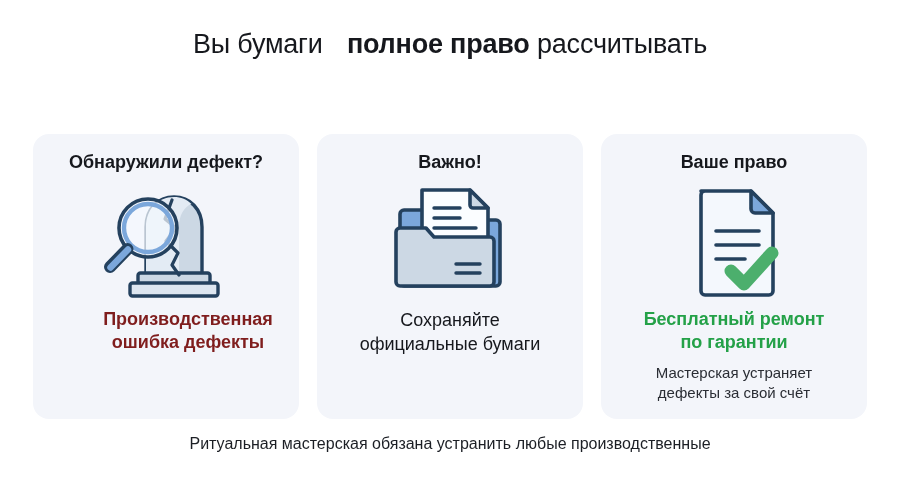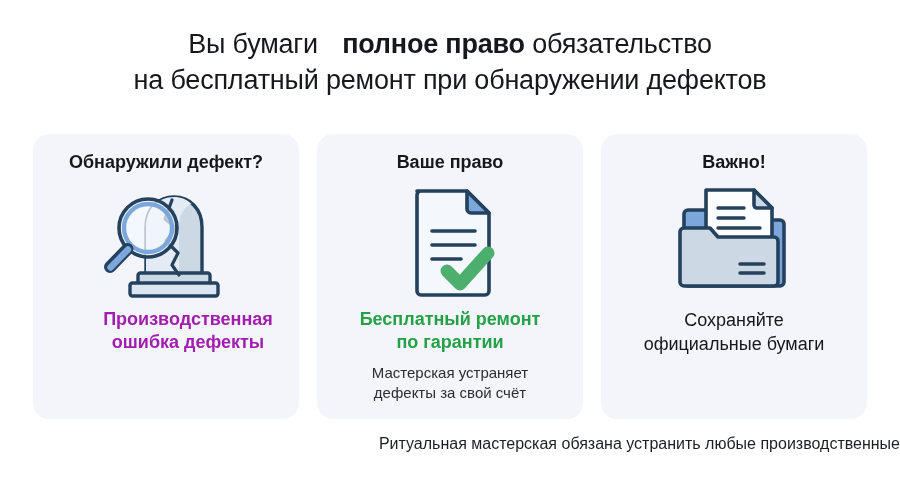--- a/index.html
+++ b/index.html
@@ -73,54 +73,53 @@
     justify-content: center;
   }
   .card-main {
     text-align: center;
     font-size: 18px;
     line-height: 23px;
     font-weight: 600;
     margin-top: 6px;
   }
   .card-main .ln { display: block; white-space: nowrap; }
-  .c-red   { color: #a21caf; margin-left: 44px; }
+  .c-red   { color: #7f1d1d; margin-left: 44px; }
   .c-green { color: #24a148; }
   .c-dark  { color: #16181d; font-weight: 400; font-size: 18px; line-height: 24px; }
   .card-sub {
     text-align: center;
     font-size: 15px;
     line-height: 20px;
     color: #2a2d34;
     margin-top: 9px;
     font-weight: 400;
   }
   .card-sub .ln { display: block; white-space: nowrap; }
 
   
   .footer {
     position: absolute;
     top: 432px;
     left: 0;
     width: 900px;
-    text-align: right;
+    text-align: center;
     font-size: 16px;
     line-height: 24px;
     color: #1c1f25;
   }
   .footer .line { display: block; white-space: nowrap; }
 </style>
 </head>
 <body>
 
 <div class="page">
 
   <div class="title">
-    <span class="line"><span>Вы бумаги </span><b>полное право</b><span> обязательство</span></span>
-    <span class="line">на бесплатный ремонт при обнаружении дефектов</span>
+    <span class="line"><span>Вы бумаги </span><b>полное право</b><span> рассчитывать</span></span>
   </div>
 
   <div class="cards">
 
     <div class="card">
       <div class="card-heading">Обнаружили дефект?</div>
       <div class="icon-wrap">
         <svg width="160" height="118" viewBox="0 0 160 118" fill="none" xmlns="http://www.w3.org/2000/svg">
 
           <path d="M60 44C60 26 72 14 88 14C104 14 116 26 116 44V92H60V44Z" fill="#ccd8e4" stroke="#24415e" stroke-width="3.4" stroke-linejoin="round"></path>
@@ -134,45 +133,20 @@
           <circle cx="62" cy="45" r="29" fill="#f4f8fd" fill-opacity="0.72" stroke="#24415e" stroke-width="3.6"></circle>
           <circle cx="62" cy="45" r="24" fill="none" stroke="#7ba7db" stroke-width="4.4"></circle>
 
           <path d="M41.5 66 L24 84" stroke="#24415e" stroke-width="12" stroke-linecap="round"></path>
           <path d="M42 66.5 L24.5 84.5" stroke="#7ba7db" stroke-width="6.5" stroke-linecap="round"></path>
         </svg>
       </div>
       <div class="card-main c-red">
         <span class="ln">Производственная</span>
         <span class="ln">ошибка дефекты</span>
-      </div>
-    </div>
-
-    <div class="card">
-      <div class="card-heading">Ваше право</div>
-      <div class="icon-wrap">
-        <svg width="118" height="118" viewBox="0 0 118 118" fill="none" xmlns="http://www.w3.org/2000/svg">
-
-          <path d="M26 8 H76 L98 30 V108 a4 4 0 0 1 -4 4 H30 a4 4 0 0 1 -4 -4 V12 a4 4 0 0 1 4 -4 Z" fill="#f4f8fd" stroke="#24415e" stroke-width="3.6" stroke-linejoin="round"></path>
-          <path d="M76 8 L98 30 H80 a4 4 0 0 1 -4 -4 Z" fill="#7ba7db" stroke="#24415e" stroke-width="3.6" stroke-linejoin="round"></path>
-
-          <path d="M41 48 H84" stroke="#24415e" stroke-width="3.6" stroke-linecap="round"></path>
-          <path d="M41 62 H84" stroke="#24415e" stroke-width="3.6" stroke-linecap="round"></path>
-          <path d="M41 76 H70" stroke="#24415e" stroke-width="3.6" stroke-linecap="round"></path>
-
-          <path d="M56 88 L69 101 L97 70" stroke="#4caf6d" stroke-width="13" fill="none" stroke-linecap="round" stroke-linejoin="round"></path>
-        </svg>
-      </div>
-      <div class="card-main c-green">
-        <span class="ln">Бесплатный ремонт</span>
-        <span class="ln">по гарантии</span>
-      </div>
-      <div class="card-sub">
-        <span class="ln">Мастерская устраняет</span>
-        <span class="ln">дефекты за свой счёт</span>
       </div>
     </div>
 
     <div class="card">
       <div class="card-heading">Важно!</div>
       <div class="icon-wrap">
         <svg width="128" height="116" viewBox="0 0 128 116" fill="none" xmlns="http://www.w3.org/2000/svg">
 
           <path d="M14 30 a4 4 0 0 1 4 -4 H44 l9 10 H110 a4 4 0 0 1 4 4 V98 a4 4 0 0 1 -4 4 H18 a4 4 0 0 1 -4 -4 Z" fill="#7ba7db" stroke="#24415e" stroke-width="3.6" stroke-linejoin="round"></path>
 
@@ -187,19 +161,44 @@
           <path d="M70 80 H94" stroke="#24415e" stroke-width="3.4" stroke-linecap="round"></path>
           <path d="M70 89 H94" stroke="#24415e" stroke-width="3.4" stroke-linecap="round"></path>
         </svg>
       </div>
       <div class="card-main c-dark">
         <span class="ln">Сохраняйте</span>
         <span class="ln">официальные бумаги</span>
       </div>
     </div>
 
+    <div class="card">
+      <div class="card-heading">Ваше право</div>
+      <div class="icon-wrap">
+        <svg width="118" height="118" viewBox="0 0 118 118" fill="none" xmlns="http://www.w3.org/2000/svg">
+
+          <path d="M26 8 H76 L98 30 V108 a4 4 0 0 1 -4 4 H30 a4 4 0 0 1 -4 -4 V12 a4 4 0 0 1 4 -4 Z" fill="#f4f8fd" stroke="#24415e" stroke-width="3.6" stroke-linejoin="round"></path>
+          <path d="M76 8 L98 30 H80 a4 4 0 0 1 -4 -4 Z" fill="#7ba7db" stroke="#24415e" stroke-width="3.6" stroke-linejoin="round"></path>
+
+          <path d="M41 48 H84" stroke="#24415e" stroke-width="3.6" stroke-linecap="round"></path>
+          <path d="M41 62 H84" stroke="#24415e" stroke-width="3.6" stroke-linecap="round"></path>
+          <path d="M41 76 H70" stroke="#24415e" stroke-width="3.6" stroke-linecap="round"></path>
+
+          <path d="M56 88 L69 101 L97 70" stroke="#4caf6d" stroke-width="13" fill="none" stroke-linecap="round" stroke-linejoin="round"></path>
+        </svg>
+      </div>
+      <div class="card-main c-green">
+        <span class="ln">Бесплатный ремонт</span>
+        <span class="ln">по гарантии</span>
+      </div>
+      <div class="card-sub">
+        <span class="ln">Мастерская устраняет</span>
+        <span class="ln">дефекты за свой счёт</span>
+      </div>
+    </div>
+
   </div>
 
   <div class="footer">
     <span class="line">Ритуальная мастерская обязана устранить любые производственные</span>
   </div>
 
 </div>
 
 </body></html>

